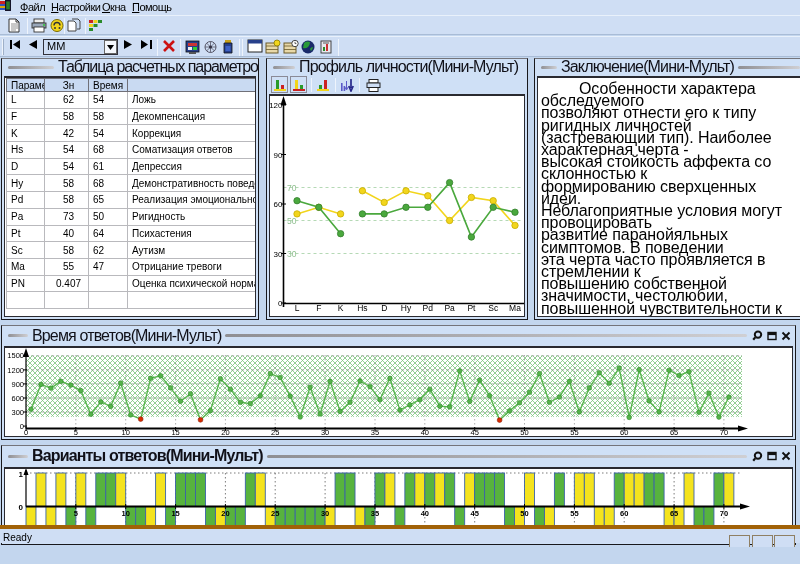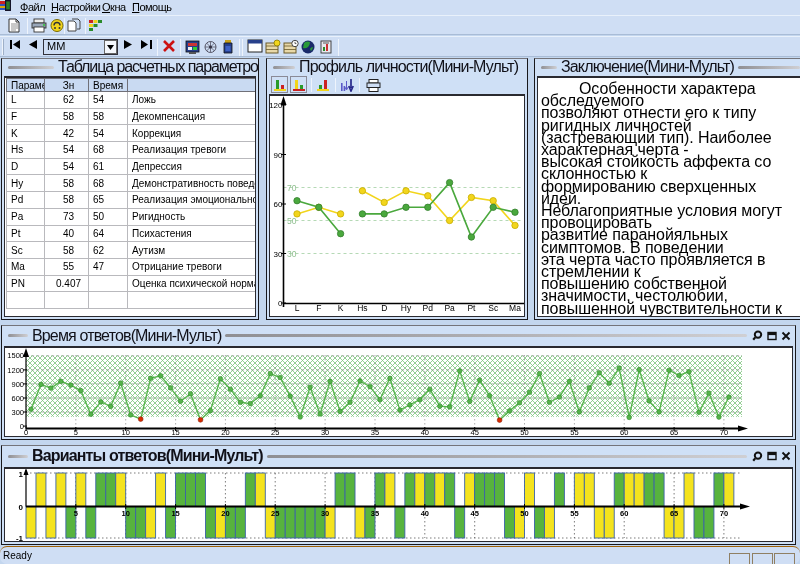--- a/index.html
+++ b/index.html
@@ -3,21 +3,21 @@
 <style>
 * { margin:0; padding:0; box-sizing:border-box; }
 html,body { width:800px; height:564px; overflow:hidden; font-family:"Liberation Sans", sans-serif; }
 body { background:#c3d6ee; position:relative; }
 .menubar { position:absolute; left:0; top:0; width:800px; height:15px; background:#cfdef4; font-size:11px; letter-spacing:-0.5px; color:#000; }
 .menubar span.mi { position:absolute; top:1px; }
 .tb1 { position:absolute; left:0; top:15px; width:800px; height:20px; background:#cfdef4; border-top:1px solid #e9f1fb; border-bottom:1px solid #a9bcd6; }
 .tb2 { position:absolute; left:0; top:36px; width:800px; height:21px; background:#cfdef4; border-top:1px solid #e9f1fb; border-bottom:1px solid #a9bcd6; }
 .sep { position:absolute; width:1px; height:16px; top:2px; background:#9fb0c8; border-right:1px solid #eef4fc; }
 .sep2 { position:absolute; width:1px; height:17px; top:2px; background:#9fb0c8; border-right:1px solid #eef4fc; }
-.statusbar { position:absolute; left:0; top:546px; width:800px; height:18px; background:#cfdef4; border-top:1px solid #a16207; font-size:11px;border-radius:7px; }
+.statusbar { position:absolute; left:0; top:525px; width:800px; height:18px; background:#cfdef4; border-top:4px solid #a16207; font-size:11px; }
 .spanel { position:absolute; top:6px; height:12px; width:21px; border:1px solid #8f7f63; border-bottom:none; background:#cfdef4; }
 .win { position:absolute; background:#cfe0f6; border:1px solid #18181c; border-top:1px solid #74747a; }
 .tbar { height:16px; display:flex; align-items:center; overflow:hidden; }
 .tline { height:3px; margin-left:6px; background:linear-gradient(to right,#8f8f93,#cfcfd3); border-radius:2px; flex:none; }
 .tfill { flex:1 1 auto; margin-left:4px; margin-right:5px; background:linear-gradient(to right,#8f8f93,#cfcfd3); }
 .ttxt { font-size:16px; letter-spacing:-0.85px; color:#101018; margin-left:4px; white-space:nowrap; }
 .wics { flex:none; display:flex; align-items:center; gap:4px; margin-right:4px; }
 .cont { position:absolute; left:2px; right:2px; top:17px; bottom:2px; background:#fff; border:1px solid #2a2a30; border-top:2px solid #2a2a30; overflow:hidden; }
 .wide .tbar { height:19px; }
 .wide .cont { top:20px; }
@@ -197,21 +197,21 @@
 <tr>
             <td class="c1">K</td>
             <td class="c2">42</td>
             <td class="c3">54</td>
             <td class="c4">Коррекция</td>
           </tr>
 <tr>
             <td class="c1">Hs</td>
             <td class="c2">54</td>
             <td class="c3">68</td>
-            <td class="c4">Реализация тревоги</td>
+            <td class="c4">Соматизация ответов</td>
           </tr>
 <tr>
             <td class="c1">D</td>
             <td class="c2">54</td>
             <td class="c3">61</td>
             <td class="c4">Депрессия</td>
           </tr>
 <tr>
             <td class="c1">Hy</td>
             <td class="c2">58</td>

